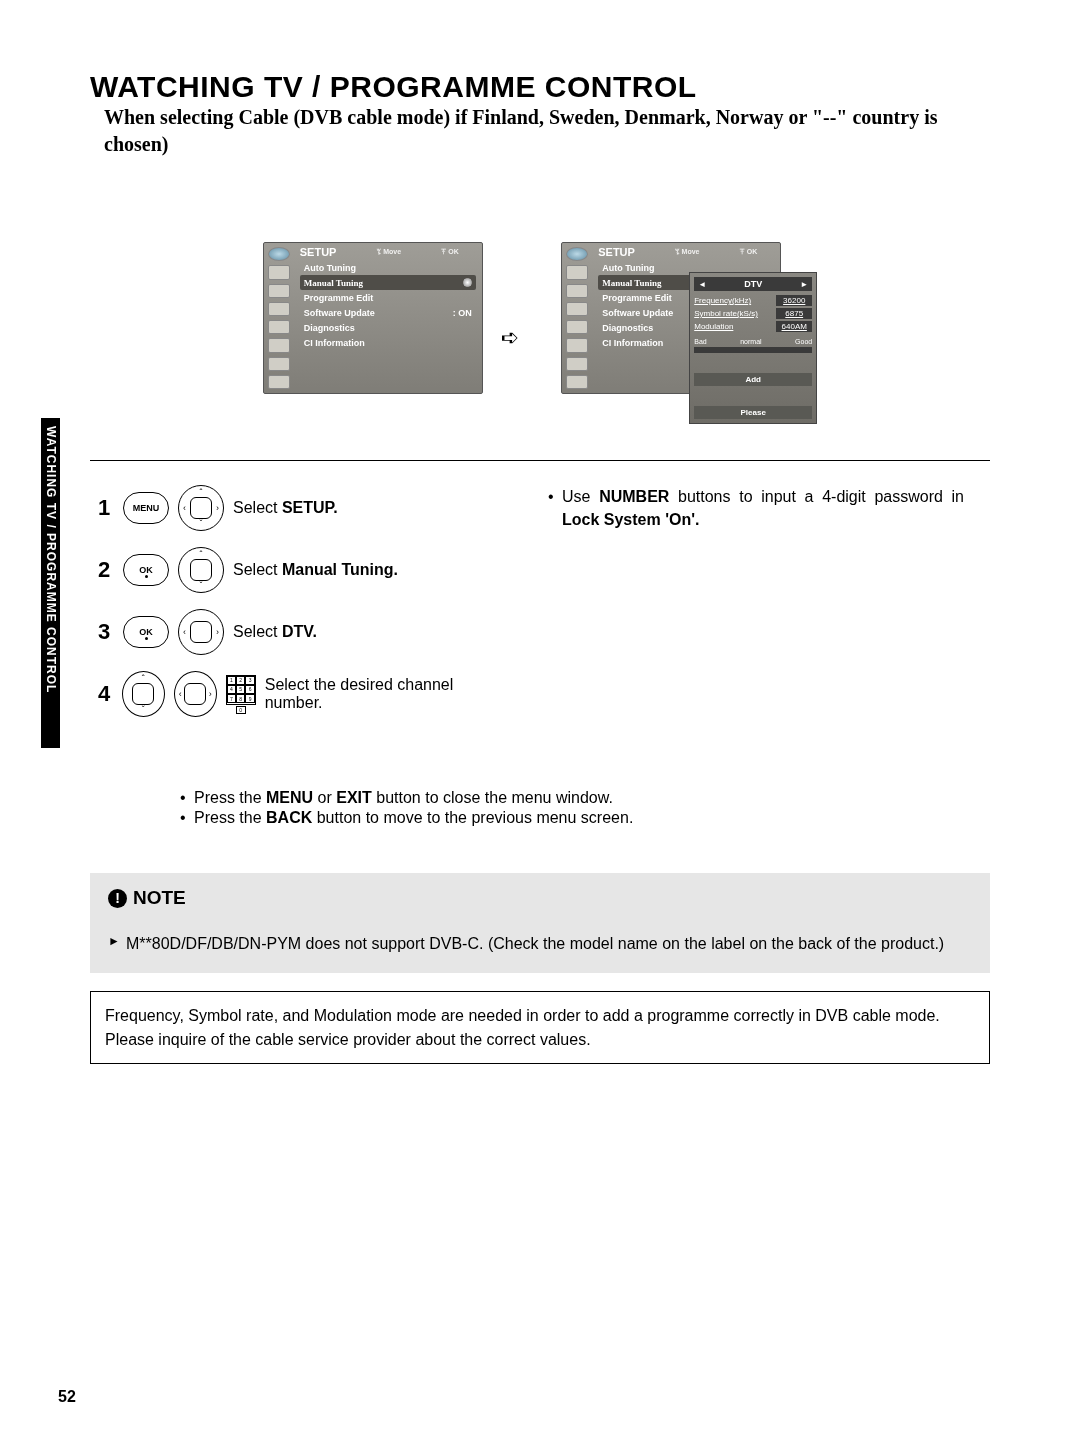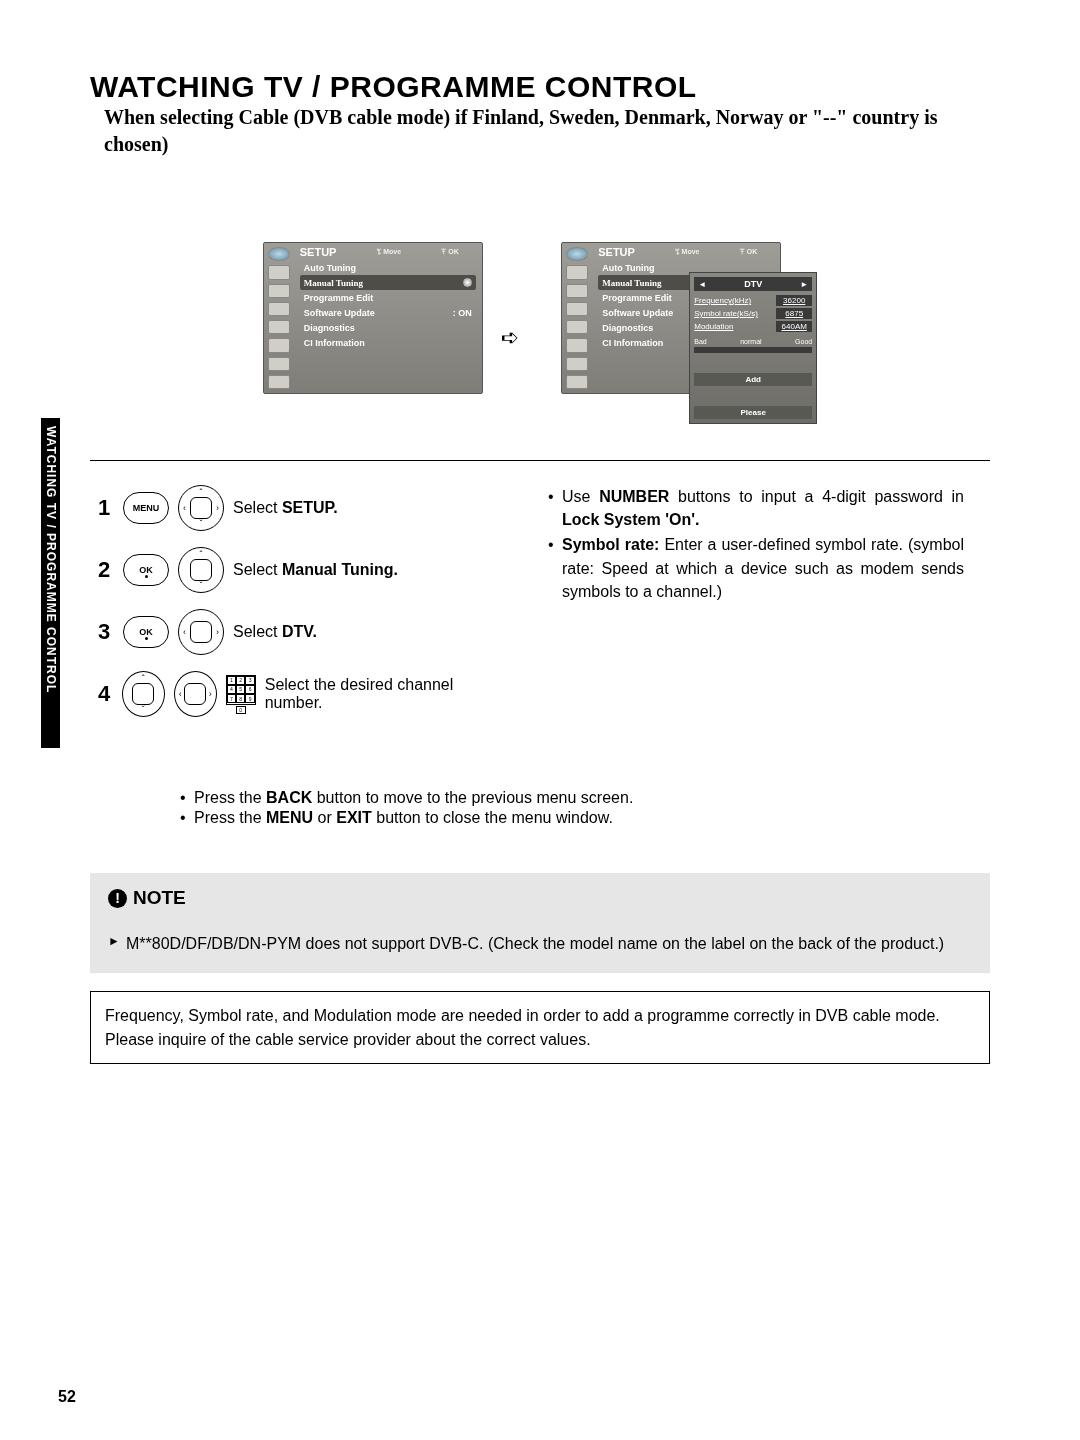--- a/index.html
+++ b/index.html
@@ -408,28 +408,27 @@
           </div>
           <div class="numpad-zero">0</div>
         </div>
         <div class="step-text">Select the desired channel number.</div>
       </div>
     </div>
 
     <div class="right-notes">
       <ul>
         <li><span>Use </span><b>NUMBER</b><span> buttons to input a 4-digit password in </span><b>Lock System 'On'.</b></li>
-        <li><b>Symbol rate:</b><span> Enter a user-defined symbol rate. (symbol rate: Speed at which a device such as modem sends symbols to a channel.)</span></li>
       </ul>
     </div>
   </div>
 
   <ul class="closing">
+    <li><span>Press the </span><b>MENU</b><span> or </span><b>EXIT</b><span> button to close the menu window.</span></li>
     <li><span>Press the </span><b>BACK</b><span>  button to move to the previous menu screen.</span></li>
-    <li><span>Press the </span><b>MENU</b><span> or </span><b>EXIT</b><span> button to close the menu window.</span></li>
   </ul>
 
   <div class="note-box">
     <div class="note-head">
       <span class="note-icon">!</span>
       <span>NOTE</span>
     </div>
     <div class="note-body">M**80D/DF/DB/DN-PYM does not support DVB-C. (Check the model name on the label on the back of the product.)</div>
   </div>
 

